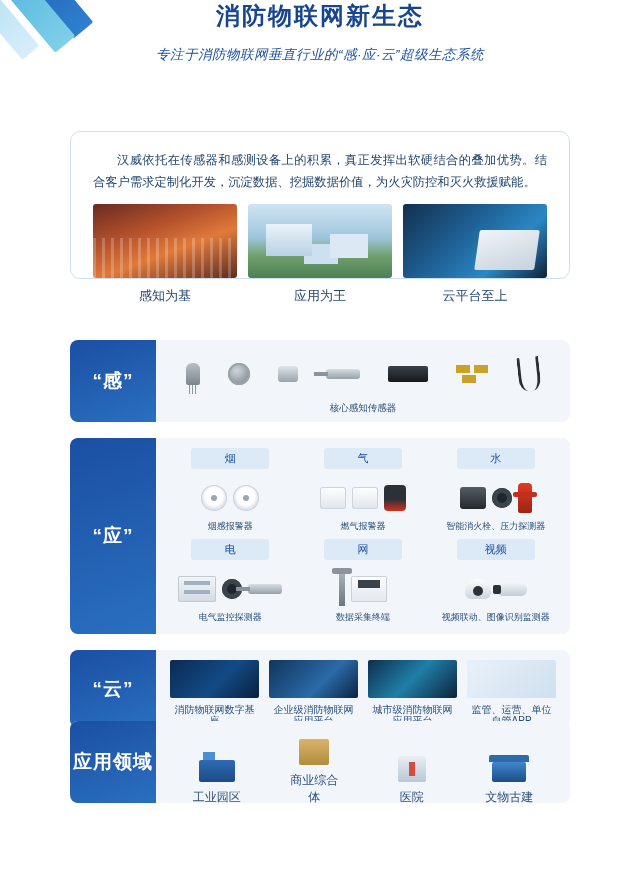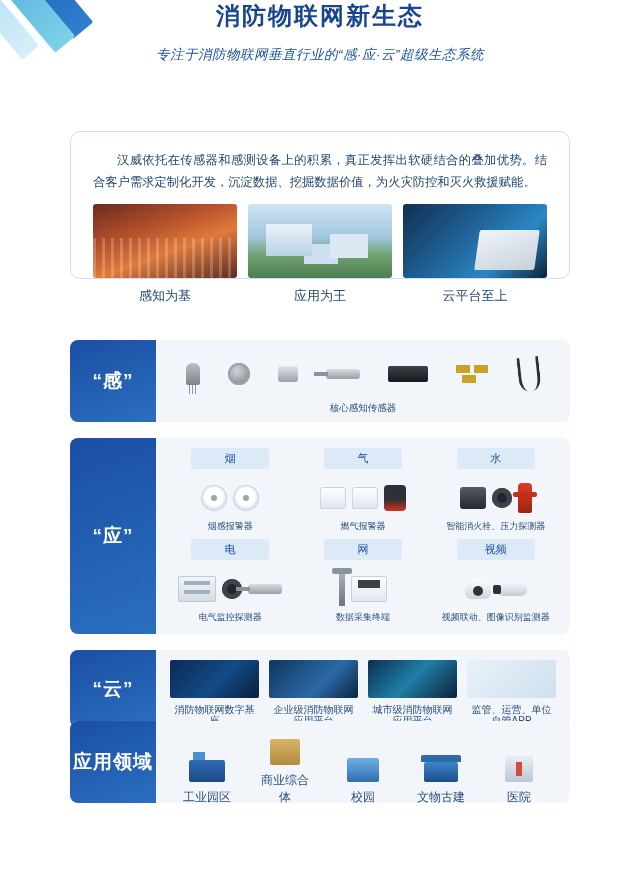--- a/index.html
+++ b/index.html
@@ -496,33 +496,27 @@
           <div class="app-cap">工业园区</div>
         </div>
         <div class="app-item">
           <div class="app-ico">
               <div class="bldg-b"></div>
             </div>
           <div class="app-cap">商业综合体</div>
         </div>
         <div class="app-item">
           <div class="app-ico">
-              <div class="bldg-e"></div>
+              <div class="bldg-f"></div>
             </div>
-          <div class="app-cap">校园</div>
+          <div class="app-cap">医院</div>
         </div>
         <div class="app-item">
           <div class="app-ico">
               <div class="bldg-g"></div>
             </div>
           <div class="app-cap">文物古建</div>
         </div>
-        <div class="app-item">
-          <div class="app-ico">
-              <div class="bldg-f"></div>
-            </div>
-          <div class="app-cap">医院</div>
-        </div>
       </div>
     </div>
   </div>
 
 </div>
 
 </body></html>

